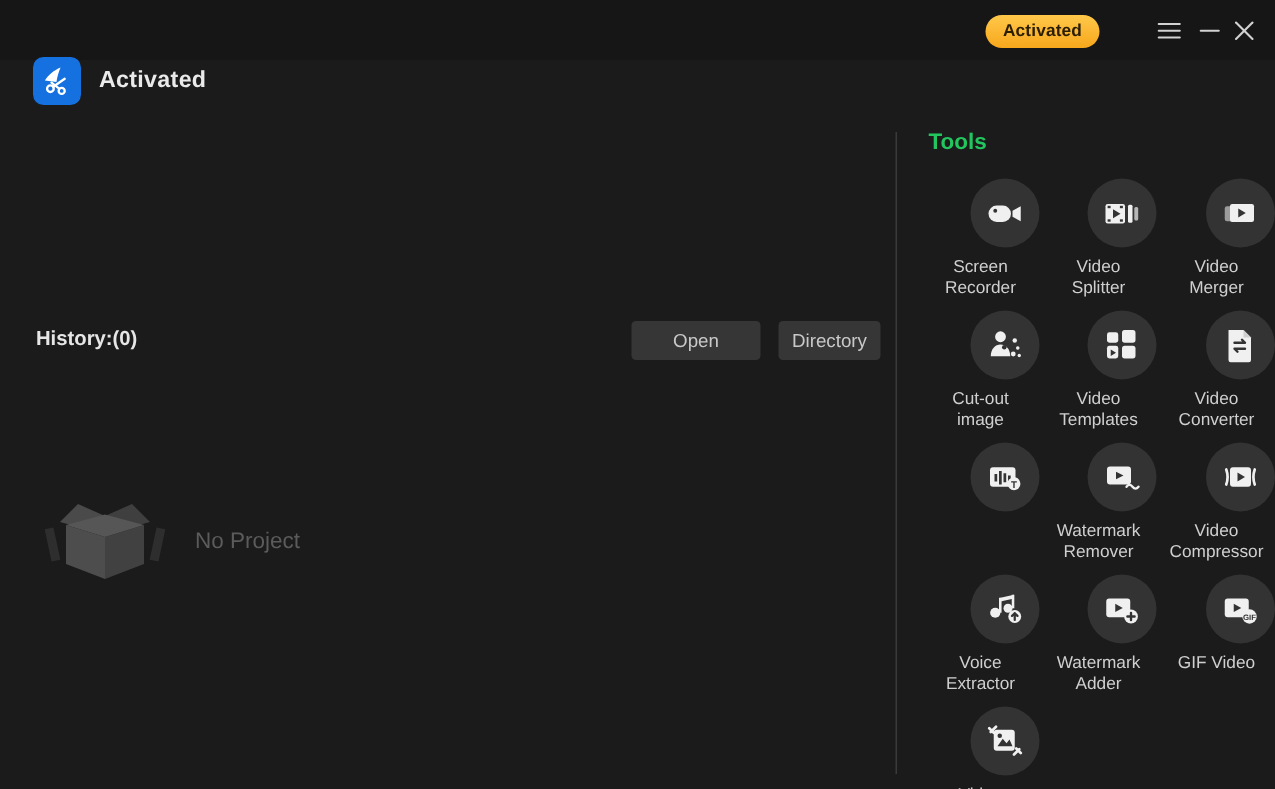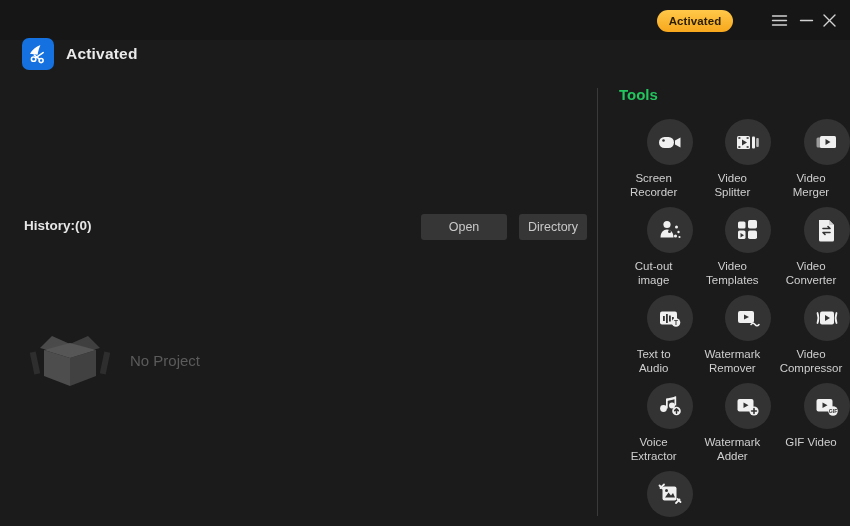--- a/index.html
+++ b/index.html
@@ -292,22 +292,20 @@
             <g fill="#333">
               <rect x="6" y="11" width="1.8" height="5"></rect>
               <rect x="9" y="9" width="1.8" height="9"></rect>
               <rect x="12" y="10.5" width="1.8" height="6"></rect>
               <rect x="15" y="12" width="1.8" height="3.5"></rect>
             </g>
             <circle cx="19" cy="17.5" r="4.3"></circle>
             <text x="19" y="20.2" font-size="6.5" font-family="Liberation Sans, sans-serif" font-weight="700" fill="#333" text-anchor="middle">T</text>
           </svg>
         </div>
-        <div class="tool-label">Text to
-Audio</div>
       </div>
 
       <div class="tool-item">
         <div class="tool-circle">
           <svg width="26" height="26" viewBox="0 0 26 26" fill="#f0f0f0">
             <rect x="3" y="6" width="16" height="12" rx="2"></rect>
             <path d="M9 9.5 L14 12 L9 14.5 Z" fill="#333"></path>
             <path d="M16 19.5 q2-2.5 4 0 q2 2.5 4 0" stroke="#f0f0f0" stroke-width="1.6" fill="none" stroke-linecap="round"></path>
           </svg>
         </div>

